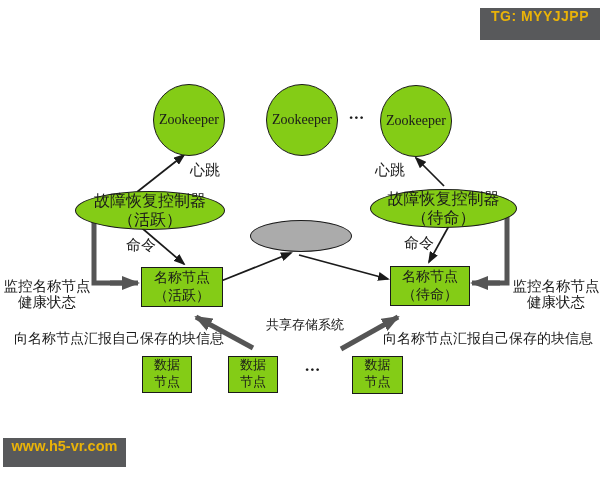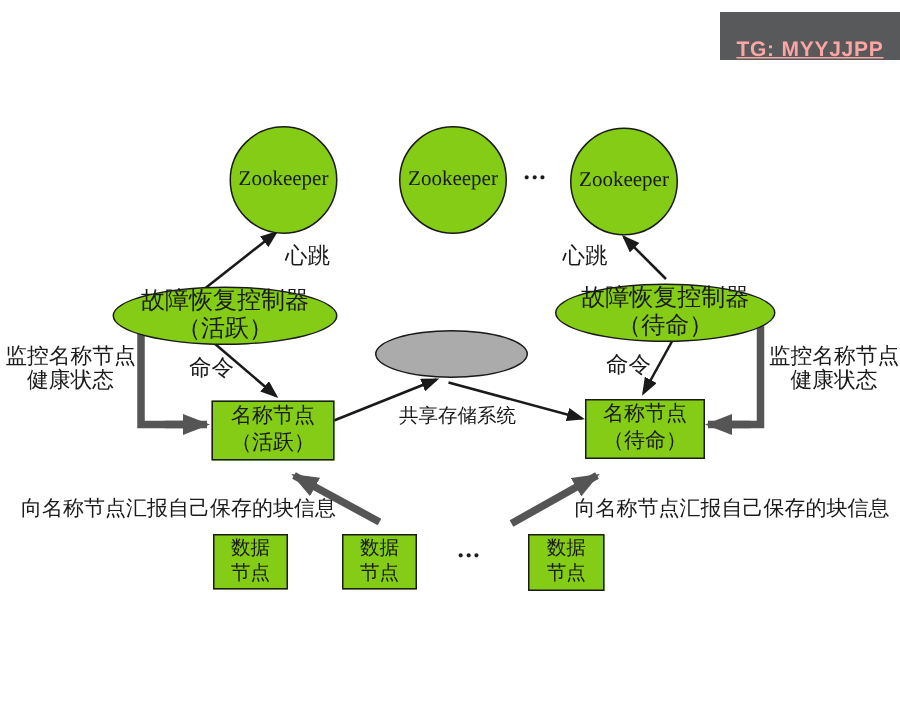--- a/index.html
+++ b/index.html
@@ -16,25 +16,25 @@
   .thick{stroke:var(--thick-arrow);stroke-width:5;fill:none;}
   #mthin path{fill:var(--line);}
   #mthick path{fill:var(--thick-arrow);}
   .node{position:absolute;z-index:2;display:flex;flex-direction:column;align-items:center;
         justify-content:center;text-align:center;background:#84cc16;}
   .circle{border:1.6px solid var(--line);border-radius:50%;font-size:14px;}
   .oval{border:1.6px solid var(--line);border-radius:50%;font-size:16px;line-height:1.18;}
   .rect{border:1.6px solid var(--line);font-size:14px;line-height:1.3;font-family:Liberation Mono, monospace;}
   .storage{border:1.8px solid var(--line);border-radius:50%;background:var(--storage-fill);}
   .lbl{position:absolute;z-index:2;white-space:nowrap;font-size:15px;}
-  .lbl.center{text-align:center;white-space:normal;}
+  .lbl.center{text-align:center;white-space:normal;margin-top:48px;}
   .dots{position:absolute;z-index:2;font-weight:bold;font-size:17px;letter-spacing:1px;}
-  .badge{position:absolute;z-index:3;background:var(--badge-bg);color:#fca5a5;
+  .badge{position:absolute;z-index:3;background:var(--badge-bg);color:#eab308;
          font-family:"Liberation Sans","DejaVu Sans",sans-serif;font-weight:bold;
-         display:flex;align-items:flex-end;justify-content:center;text-decoration:underline;}
+         display:flex;align-items:flex-start;justify-content:center;}
   .watermark{position:absolute;z-index:2;color:var(--watermark);
              font-family:"Liberation Sans","DejaVu Sans",sans-serif;font-size:15px;white-space:nowrap;}
 </style>
 </head>
 <body>
 
 <div id="stage">
 
   <svg id="connectors" width="600" height="480">
     <defs>
@@ -123,13 +123,16 @@
   </div>
   <div class="node rect" style="left:352px;top:356px;width:49px;height:36px;font-size:13px;">
     <span>数据</span>
     <span>节点</span>
   </div>
   <span class="dots" style="left:305px;top:356px;">...</span>
 
   <div class="badge" style="left:480px;top:8px;width:120px;height:32px;font-size:14px;letter-spacing:.5px;">
     <span>TG: MYYJJPP</span>
   </div>
+  <div class="badge" style="left:3px;top:438px;width:123px;height:29px;font-size:14.5px;">
+    <span>www.h5-vr.com</span>
+  </div>
 </div>
 
 </body></html>

